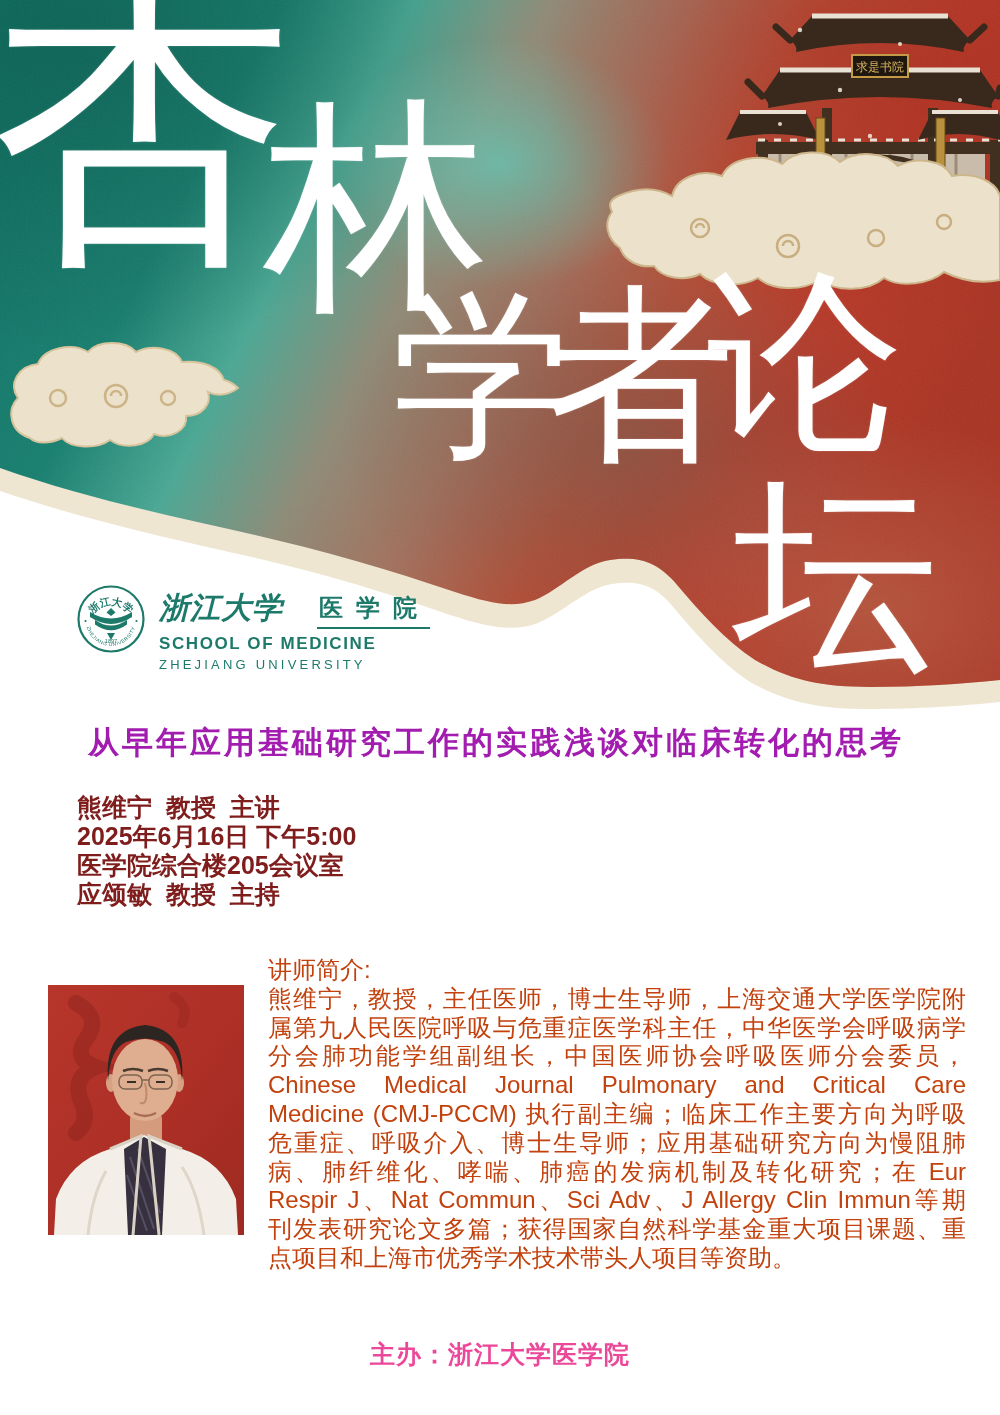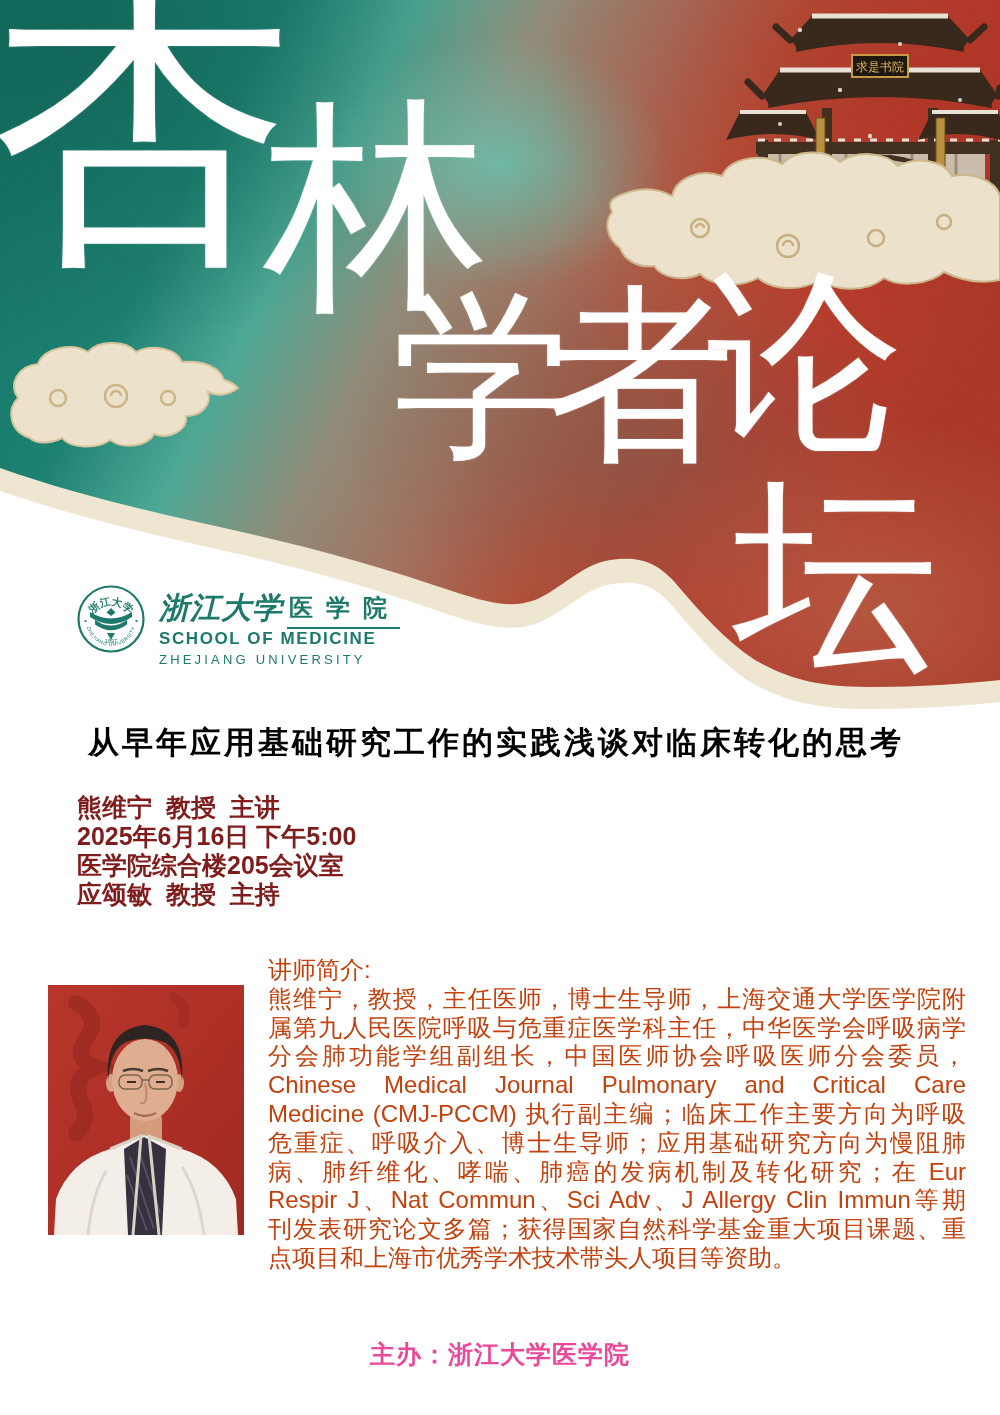--- a/index.html
+++ b/index.html
@@ -21,29 +21,29 @@
   .bc3 { font-size:180px; left:392px; top:288px; }
   .bc4 { font-size:190px; left:545px; top:282px; }
   .bc5 { font-size:196px; left:707px; top:266px; }
   .bc6 { font-size:205px; left:733px; top:474px; }
   
   .logo { position:absolute; left:76px; top:584px; display:flex; align-items:flex-start; z-index:6; color:#1d7a6b; }
   .logo .seal { width:70px; height:70px; }
   .logo-text { margin-left:13px; padding-top:4px; }
   .logo-row1 { display:flex; align-items:flex-end; font-family:"Liberation Serif", serif; }
   .logo-calli { font-size:30px; font-weight:bold; font-style:italic; letter-spacing:1px; }
-  .logo-dept  { font-size:24px; font-weight:bold; letter-spacing:13px; margin-left:4px;
+  .logo-dept  { font-size:24px; font-weight:bold; letter-spacing:13px; margin-left:34px;
                 border-bottom:2px solid #1d7a6b; padding:0 0 3px 2px; }
-  .logo-en1 { font-size:17px; font-weight:bold; letter-spacing:1.6px; }
+  .logo-en1 { font-size:17px; font-weight:bold; letter-spacing:1.6px; margin-top:5px; }
   .logo-en2 { font-size:13px; letter-spacing:3.2px; margin-top:3px; }
   
   .lecture-title {
     position:absolute; left:88px; top:722px; z-index:6;
     font-family:Liberation Sans, sans-serif; font-weight:bold;
-    font-size:31px; letter-spacing:3px; color:#000000; white-space:nowrap;
+    font-size:31px; letter-spacing:3px; color:#a21caf; white-space:nowrap;
   }
   .info { position:absolute; left:77px; top:793px; z-index:6;
           font-size:25px; font-weight:bold; color:#7f1d1d; line-height:29px; }
   .info div { white-space:pre-wrap; }
   
   .photo { position:absolute; left:48px; top:985px; width:196px; height:250px; z-index:6; }
   .bio { position:absolute; left:268px; top:956px; width:698px; z-index:6;
          font-size:24px; color:#c2410c; line-height:28.8px; }
   .bio-line.j { text-align:justify; text-align-last:justify; }
   

